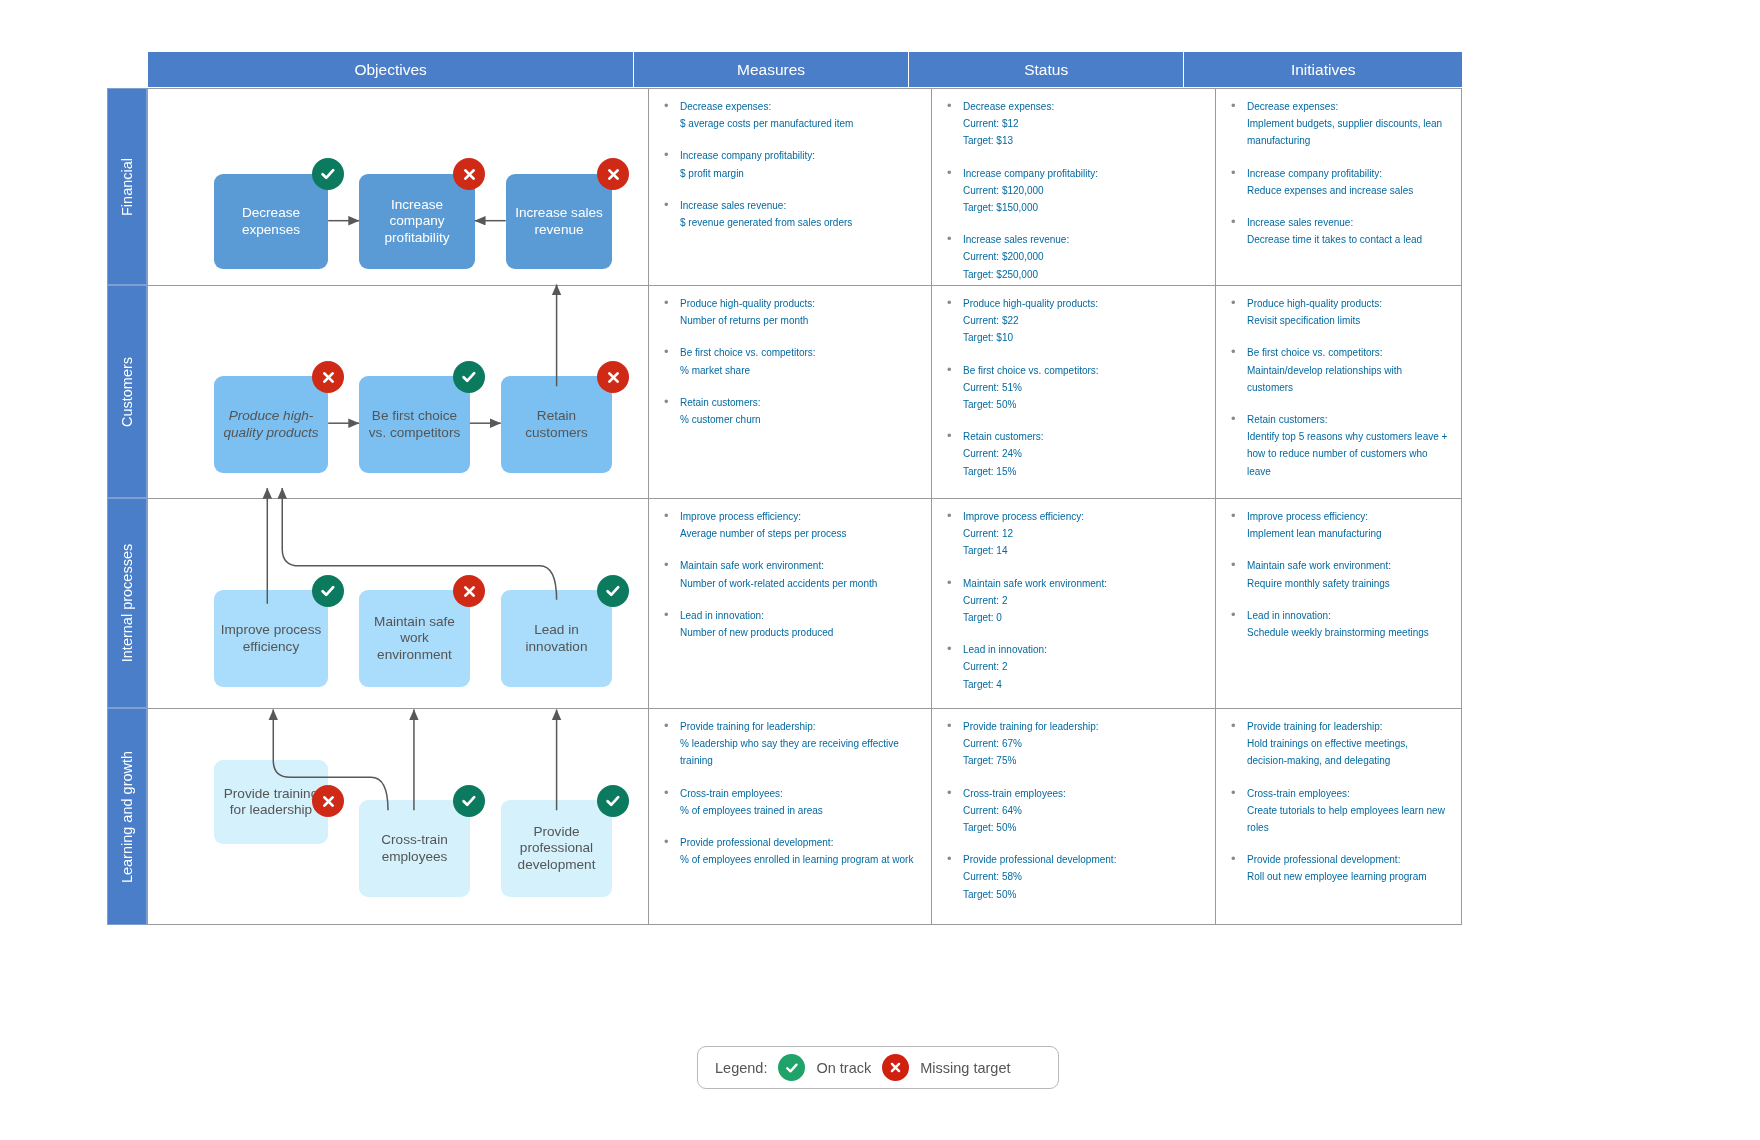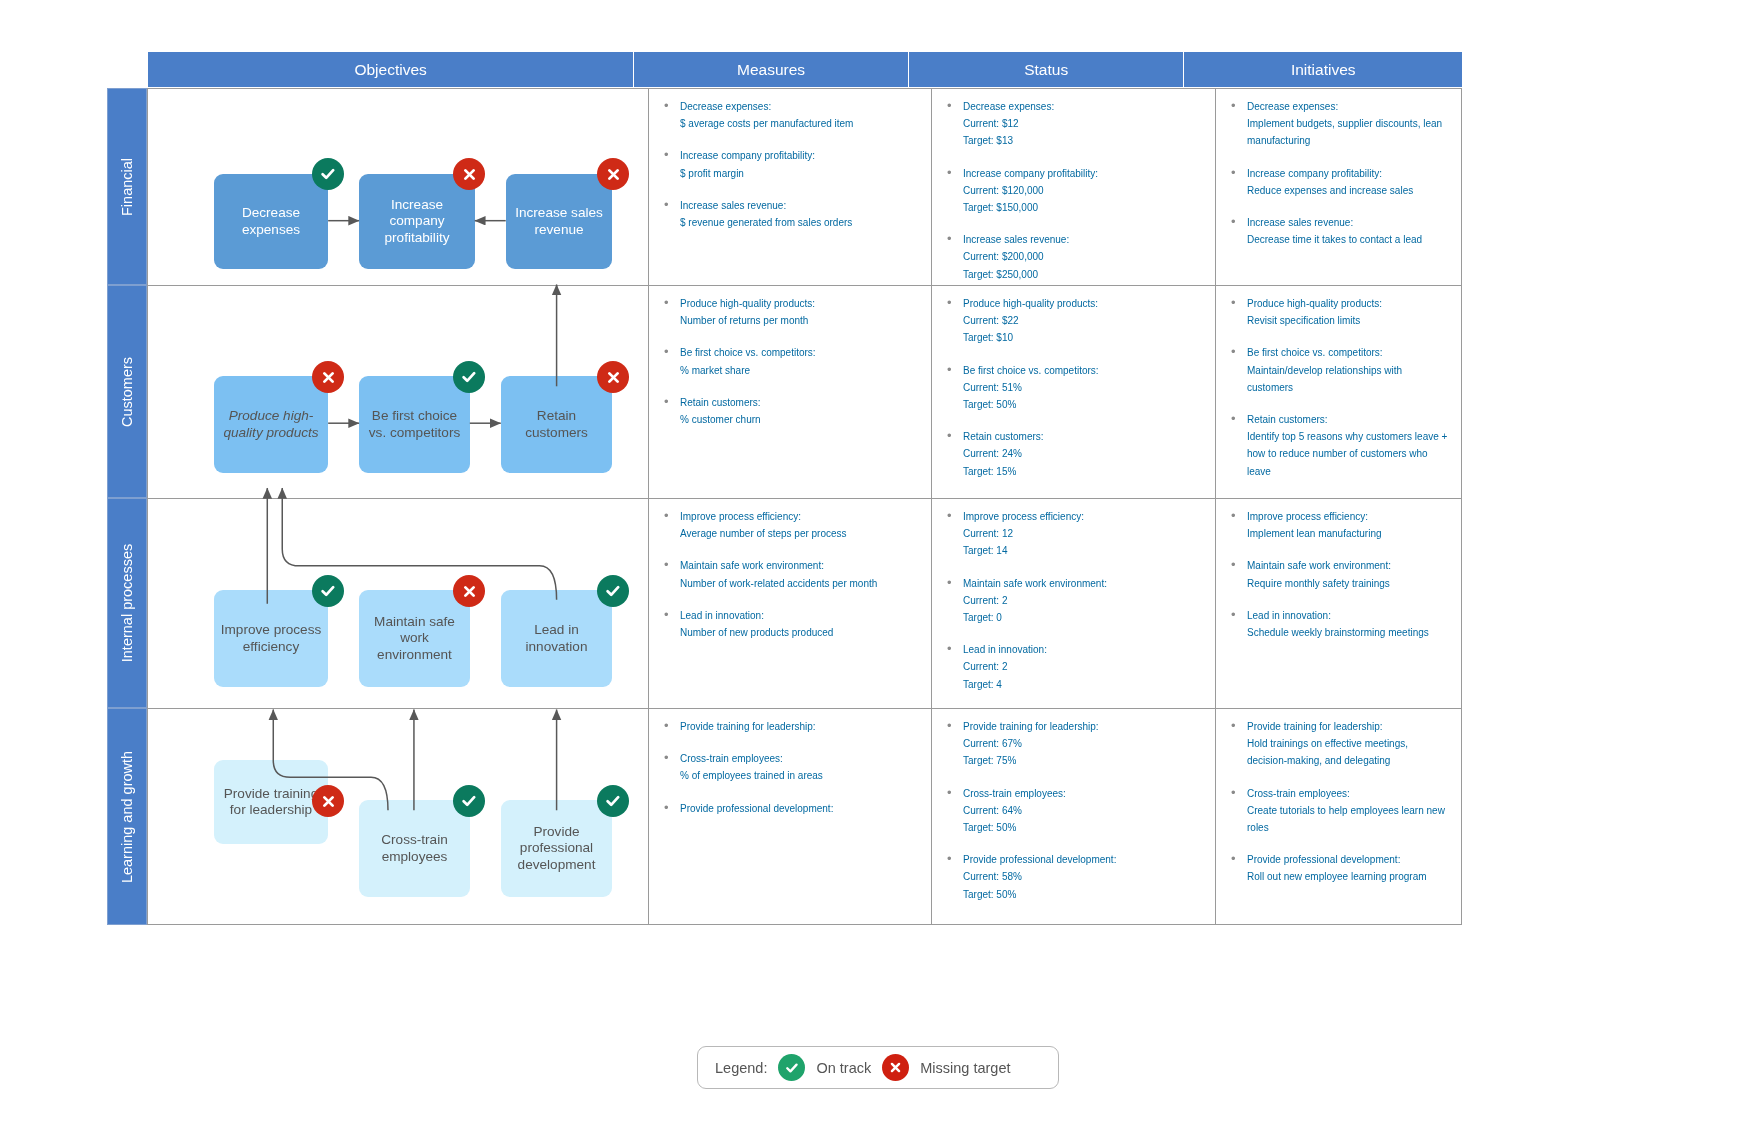--- a/index.html
+++ b/index.html
@@ -289,27 +289,29 @@
           <li>
               <span class="ln">Lead in innovation:</span>
               <span class="ln">Number of new products produced</span>
             </li>
         </ul>
       </div>
       <div class="txtcell" style="left:501px;top:620px;width:282px;height:216px;">
         <ul>
           <li>
               <span class="ln">Provide training for leadership:</span>
+              <span class="ln">% leadership who say they are receiving effective training</span>
             </li>
           <li>
               <span class="ln">Cross-train employees:</span>
               <span class="ln">% of employees trained in areas</span>
             </li>
           <li>
               <span class="ln">Provide professional development:</span>
+              <span class="ln">% of employees enrolled in learning program at work</span>
             </li>
         </ul>
       </div>
 
       <div class="txtcell" style="left:784px;top:0;width:283px;height:196px;">
         <ul>
           <li>
               <span class="ln">Decrease expenses:</span>
               <span class="ln">Current: $12</span>
               <span class="ln">Target: $13</span>

